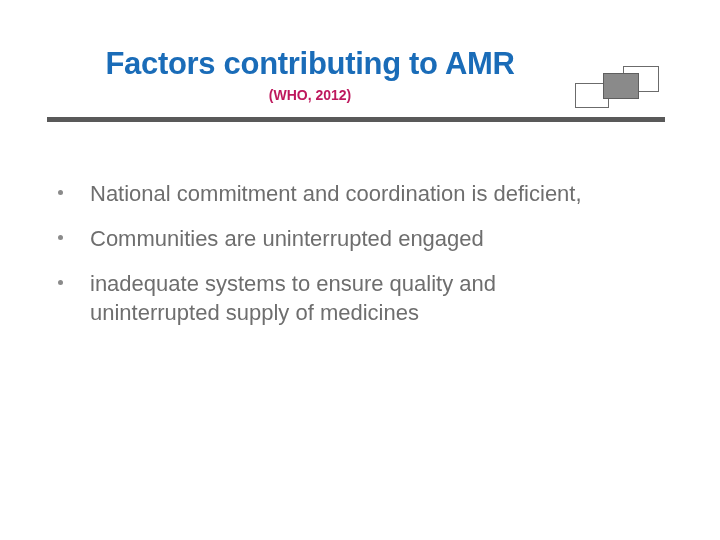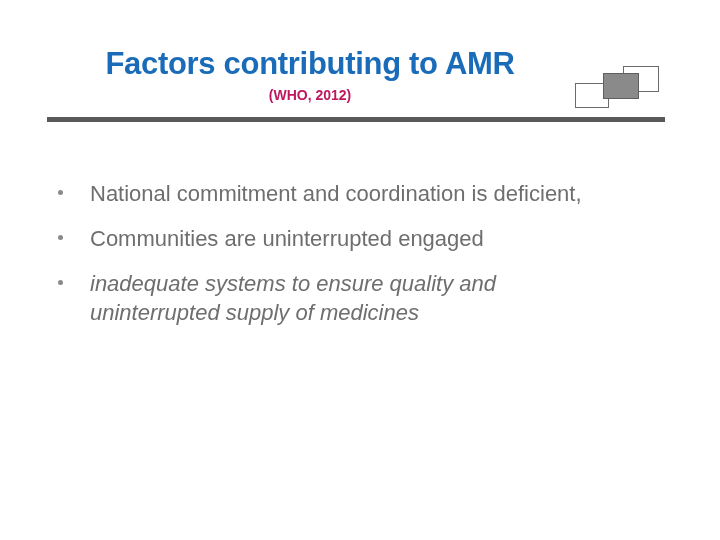--- a/index.html
+++ b/index.html
@@ -102,21 +102,20 @@
     width: 620px;
     margin-top: 24px;
   }
   .bullet-row {
     display: flex;
     align-items: flex-start;
     margin-bottom: 16px;
   }
   .bullet-row:last-child {
     margin-bottom: 0;
-    font-style: italic;
   }
   .bullet-dot {
     flex: 0 0 auto;
     width: 32px;
     padding-top: 11px;
     display: flex;
     justify-content: flex-start;
     padding-left: 8px;
   }
   .bullet-dot i {

